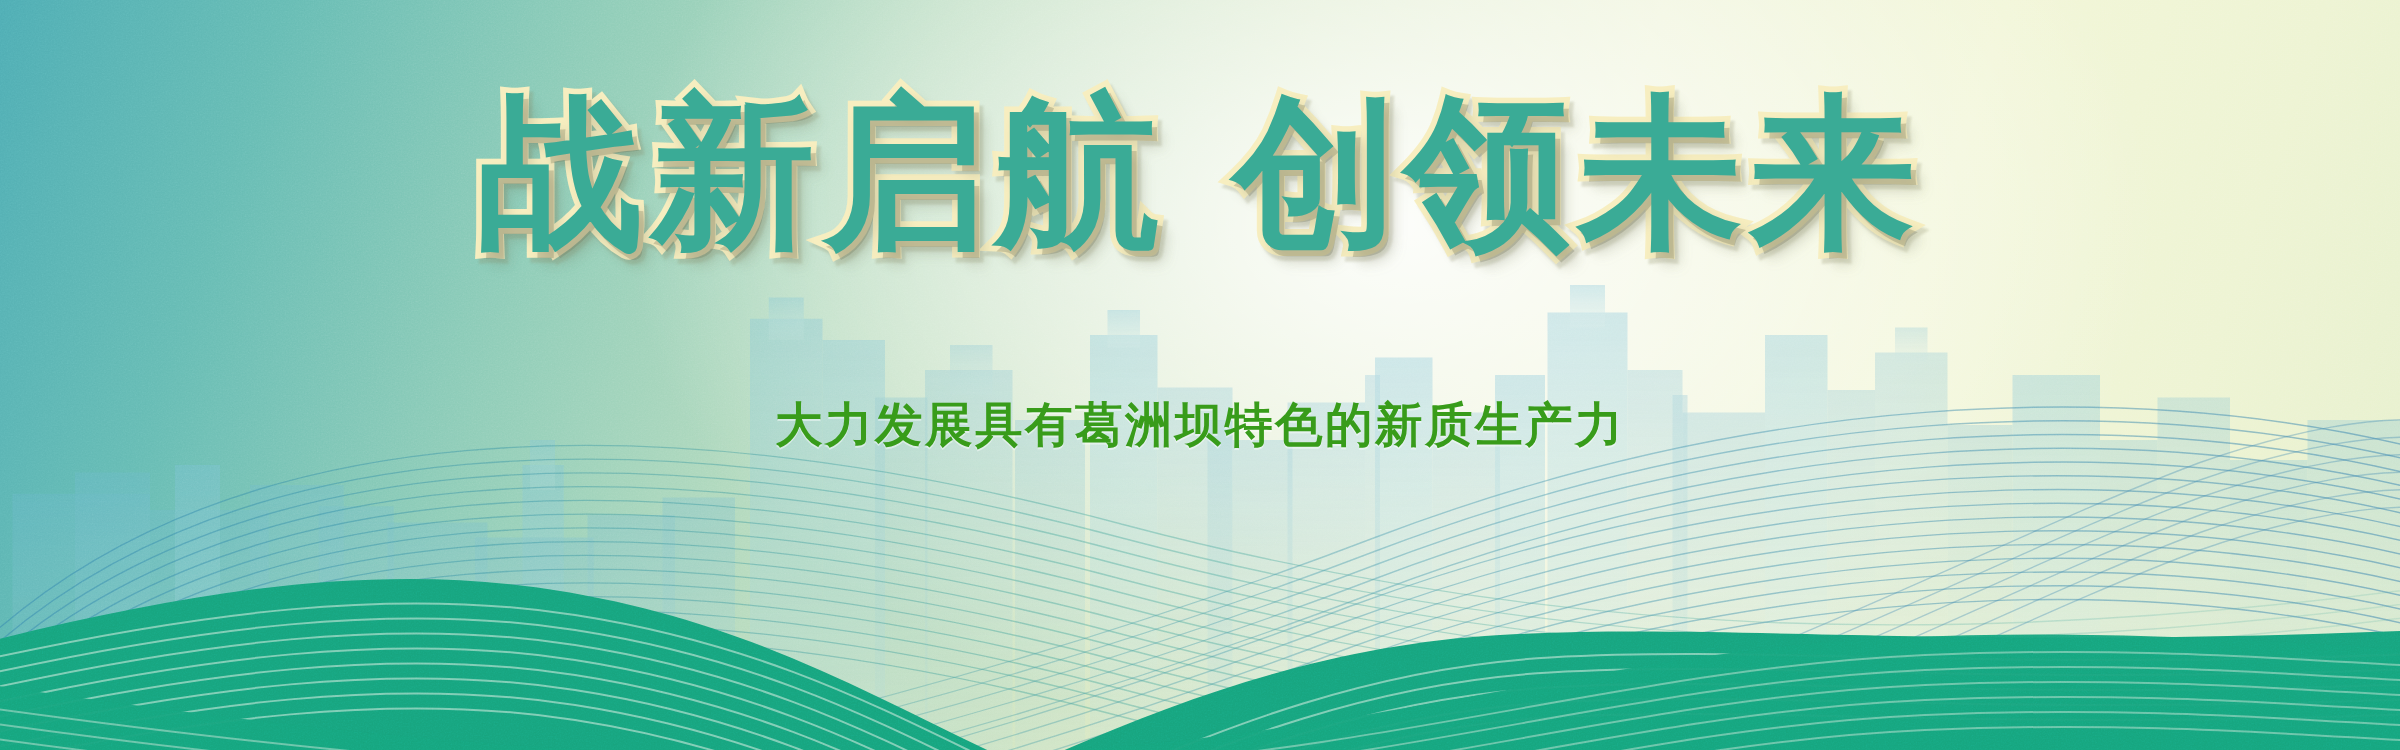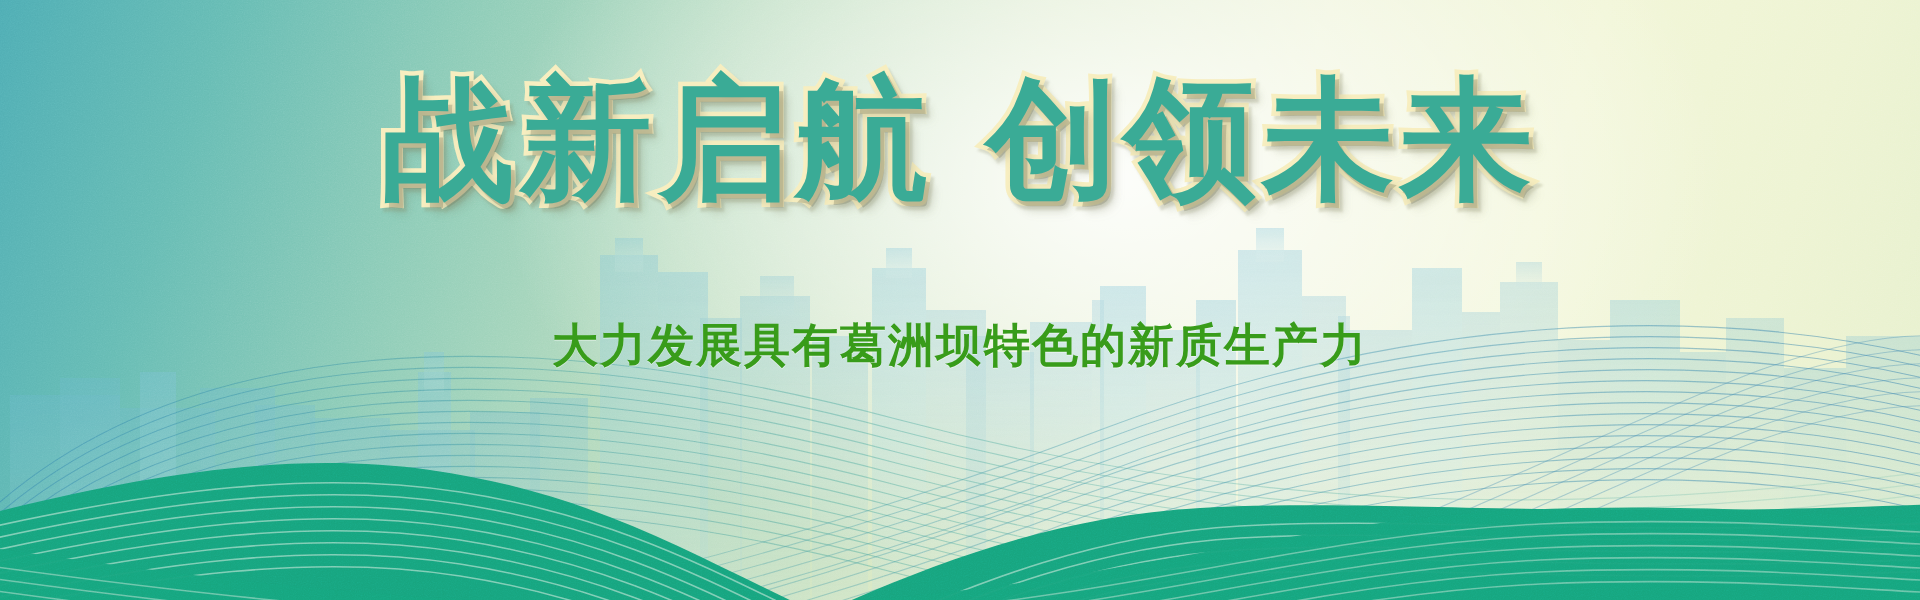--- a/index.html
+++ b/index.html
@@ -42,21 +42,21 @@
     paint-order:stroke fill;
     text-shadow:
        4px 5px 0 rgba(120,120,90,.30),
        7px 8px 10px rgba(90,95,70,.22);
     filter:drop-shadow(3px 4px 1px rgba(140,140,100,.25));
   }
   #subtitle{
     margin-top:16px;
     font-family:"DejaVu Serif","Liberation Serif",serif;
     font-weight:bold;
-    font-size:46px;
+    font-size:38px;
     letter-spacing:2px;
     color:#389c1a;
     white-space:pre;
     text-shadow:0 1px 0 rgba(255,255,255,.45);
   }
 </style>
 </head>
 <body>
 
 <div id="banner">

